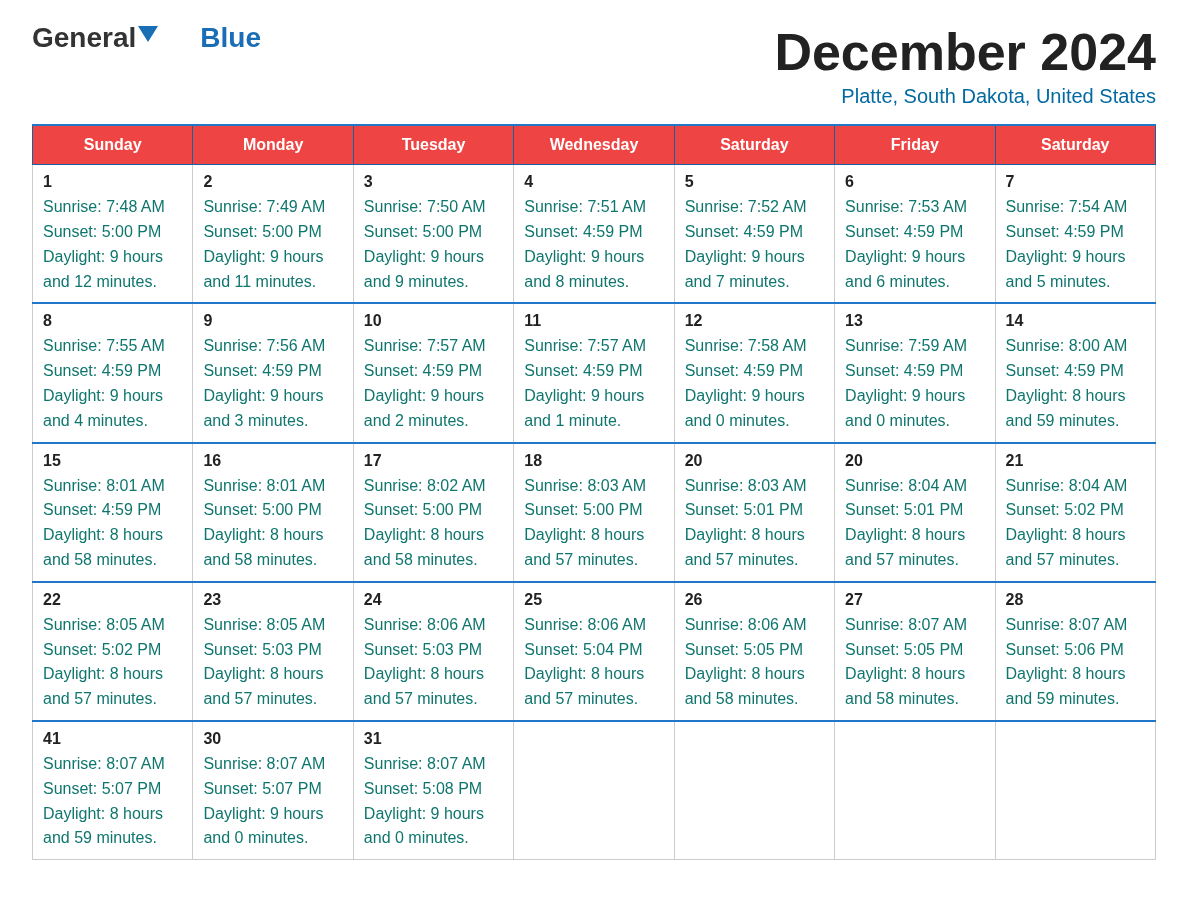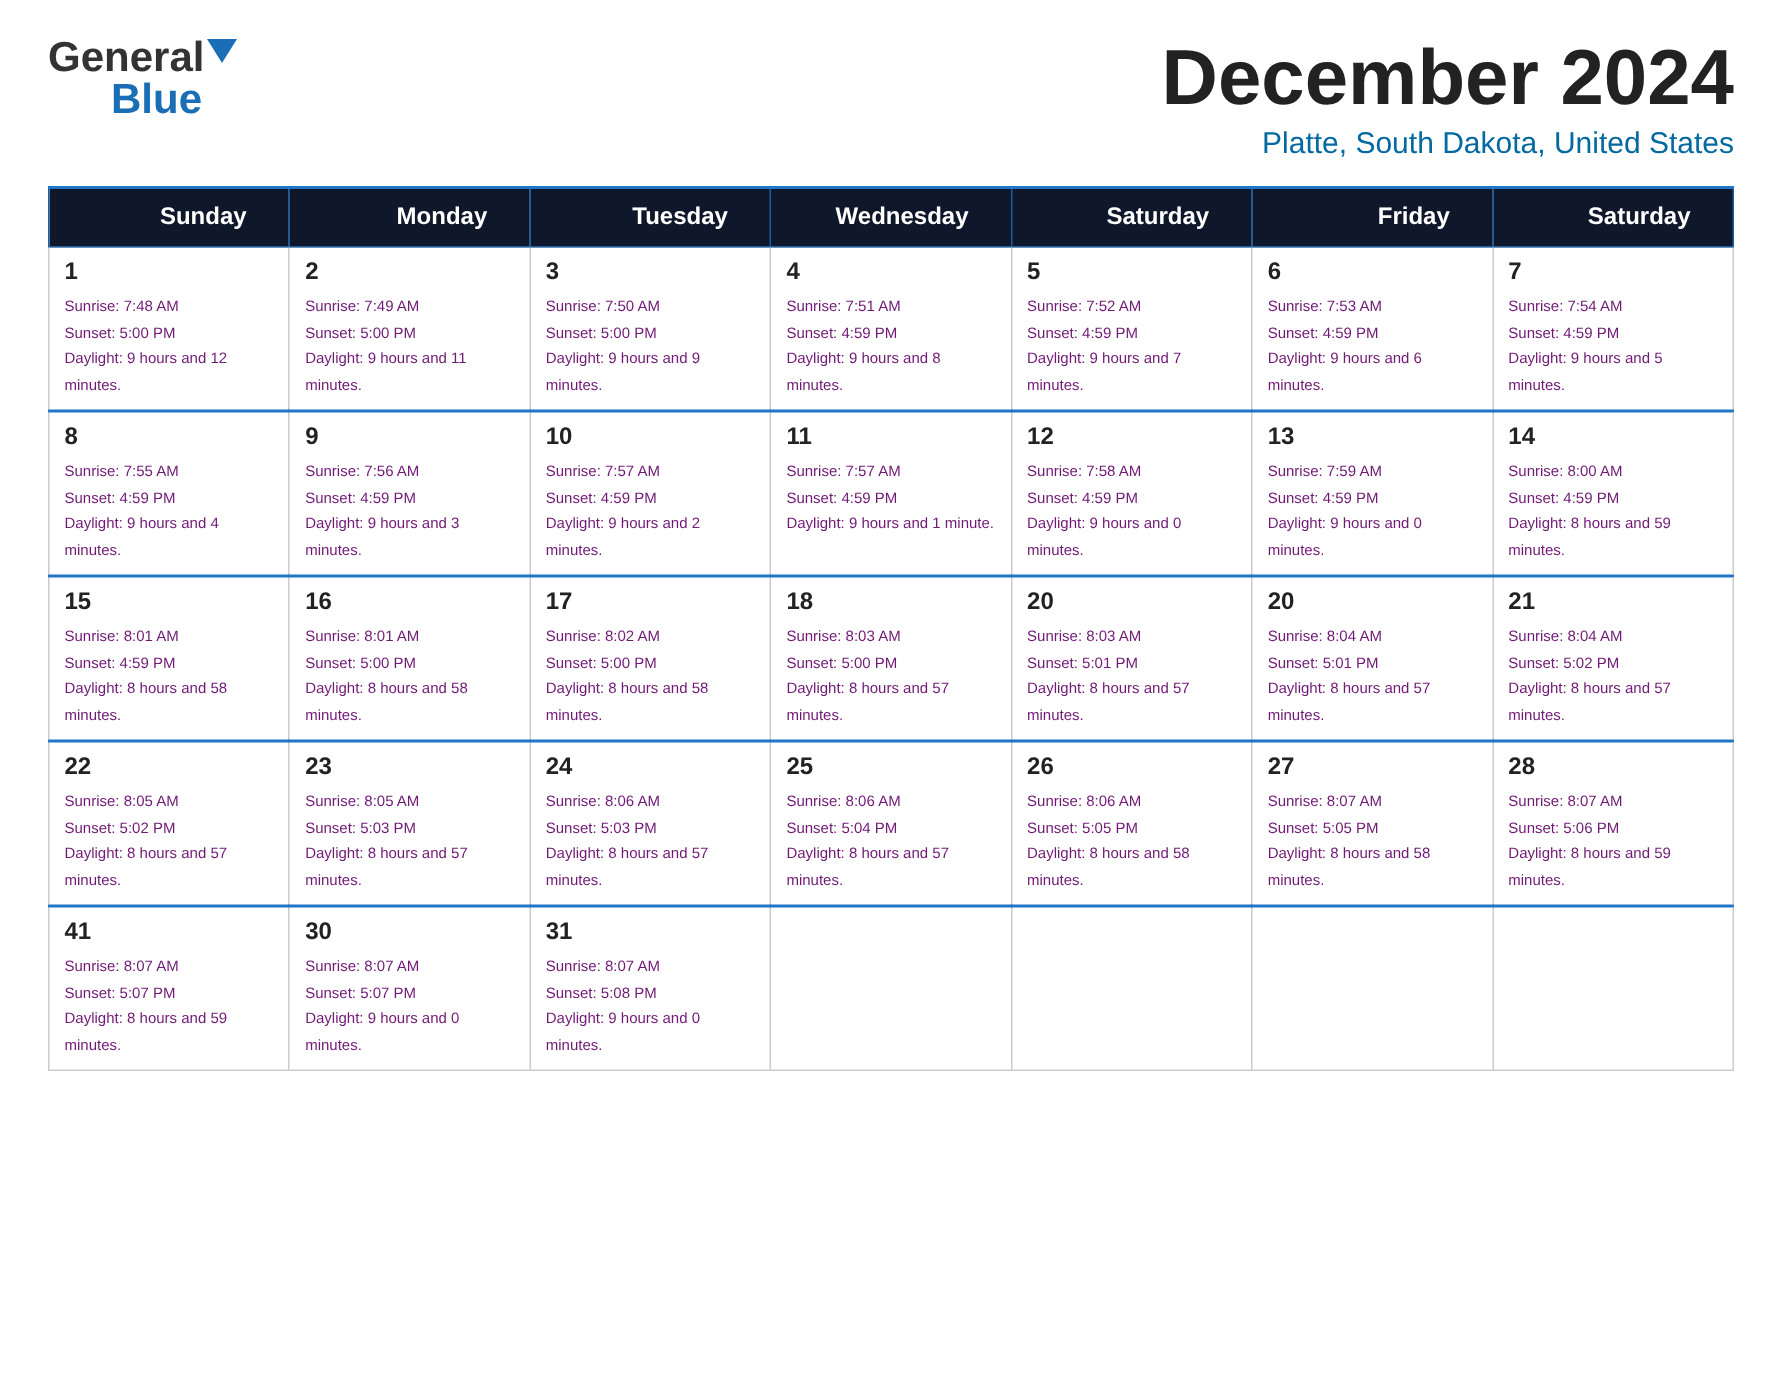--- a/index.html
+++ b/index.html
@@ -11,21 +11,21 @@
       min-height: 918px;
     }
     .header-row {
       display: flex;
       justify-content: space-between;
       align-items: flex-start;
       margin-bottom: 16px;
     }
     .logo {
       display: flex;
-      flex-direction: column;
+      flex-direction: row;
       align-items: flex-start;
     }
     .logo-text-general {
       font-size: 28px;
       font-weight: bold;
       color: #333;
       line-height: 1;
     }
     .logo-text-blue {
       font-size: 28px;
@@ -59,49 +59,49 @@
       font-size: 20px;
       color: #0369a1;
       margin-top: 4px;
     }
     .calendar {
       width: 100%;
       border-collapse: collapse;
       border: 1px solid #aaa;
     }
     .calendar th {
-      background-color: #0f172a;
+      background-color: #ef4444;
       color: #fff;
       font-size: 16px;
       font-weight: bold;
-      padding: 10px 28px;
-      text-align: right;
+      padding: 10px 12px;
+      text-align: center;
       border: 1px solid #1a5fa0;
     }
     .calendar td {
       vertical-align: top;
       padding: 8px 10px;
       border: 1px solid #ccc;
       width: 14.28%;
       min-height: 110px;
       font-size: 13px;
       color: #333;
       background: #fff;
     }
     .day-number {
       font-size: 16px;
       font-weight: bold;
       color: #222;
       display: block;
       margin-bottom: 4px;
     }
     .day-info {
-      font-size: 10px;
+      font-size: 16px;
       line-height: 1.55;
-      color: #701a75;
+      color: #0f766e;
     }
     .empty-cell {
       background: #fff;
     }
     .calendar tr {
       border-top: 2px solid #2176c7;
     }
     .calendar tbody tr:first-child {
       border-top: none;
     }

